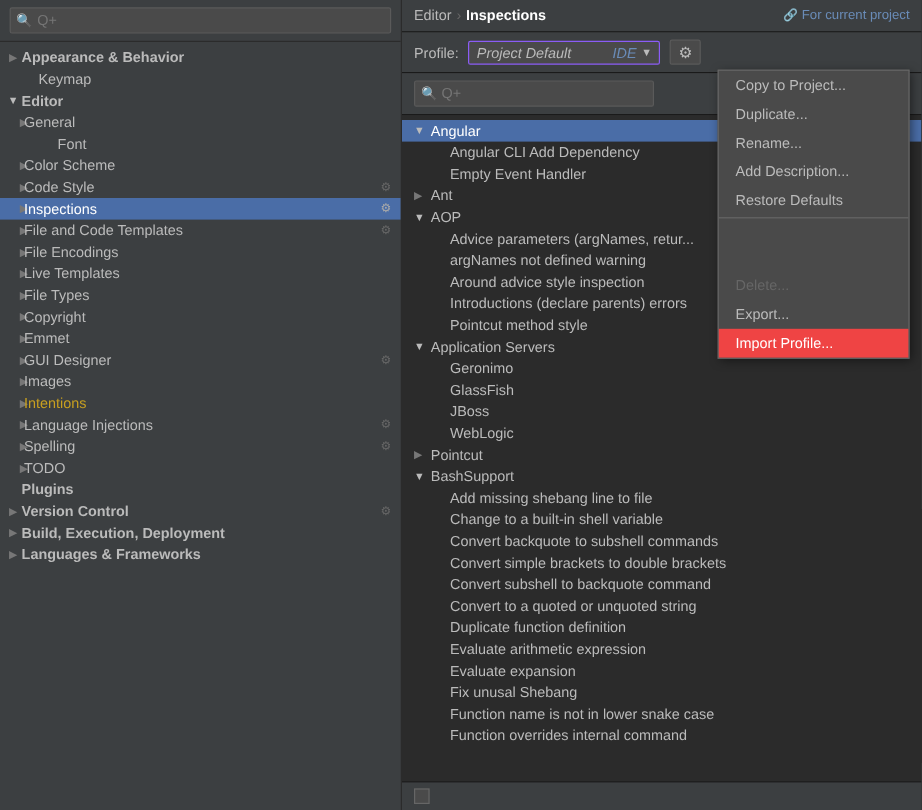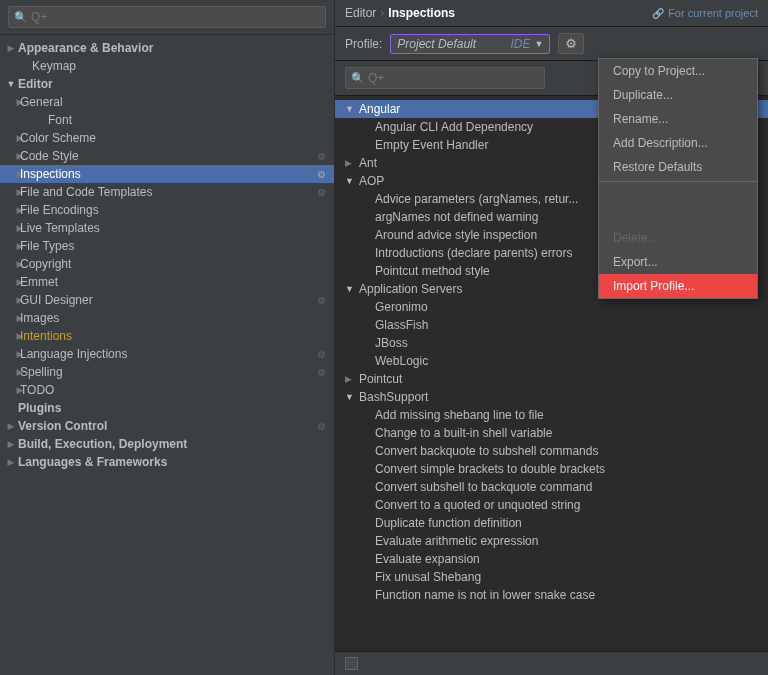--- a/index.html
+++ b/index.html
@@ -532,20 +532,24 @@
         <span class="insp-indent insp-label">Evaluate expansion</span>
       </div>
       <div class="insp-item">
         <span class="insp-arrow" style="visibility:hidden">▶</span>
         <span class="insp-indent insp-label">Fix unusal Shebang</span>
       </div>
       <div class="insp-item">
         <span class="insp-arrow" style="visibility:hidden">▶</span>
         <span class="insp-indent insp-label">Function name is not in lower snake case</span>
       </div>
+      <div class="insp-item">
+        <span class="insp-arrow" style="visibility:hidden">▶</span>
+        <span class="insp-indent insp-label">Function overrides internal command</span>
+      </div>
     </div>
     <div class="bottom-bar">
       <div class="bottom-checkbox"></div>
     </div>
 
     <div class="dropdown-menu">
       <div class="dropdown-item">Copy to Project...</div>
       <div class="dropdown-item">Duplicate...</div>
       <div class="dropdown-item">Rename...</div>
       <div class="dropdown-item">Add Description...</div>

